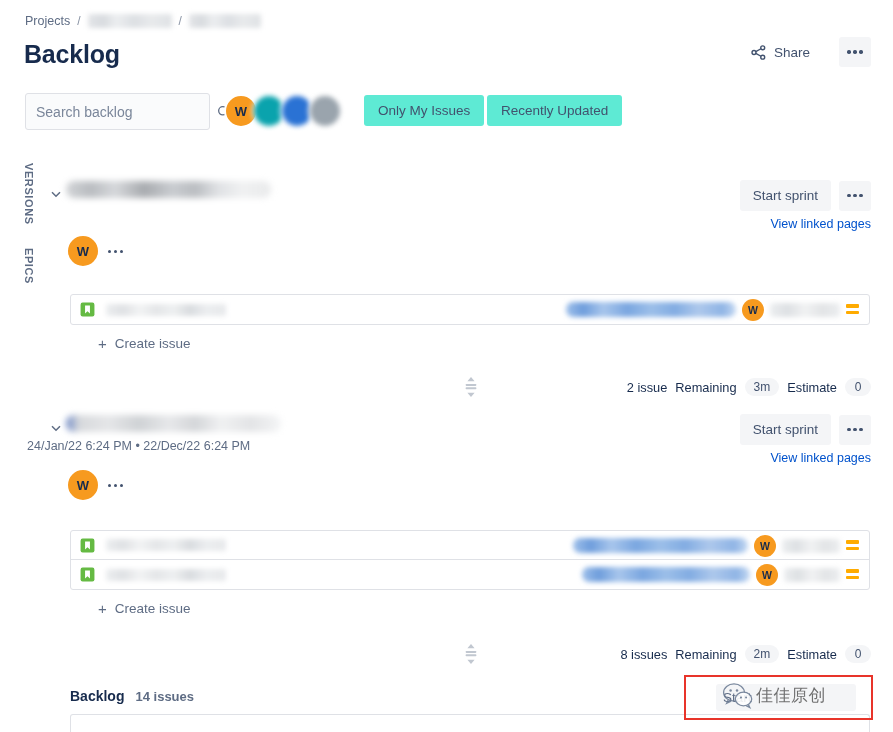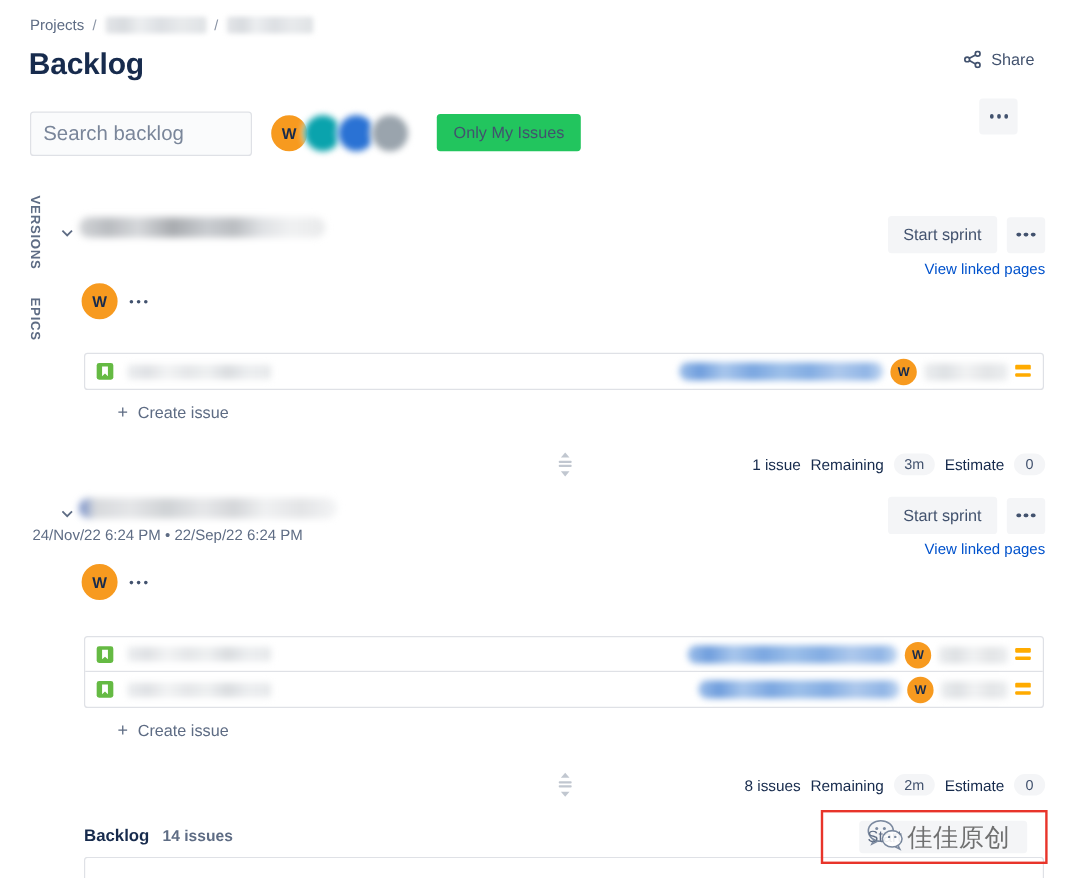--- a/index.html
+++ b/index.html
@@ -29,21 +29,21 @@
   
   .page-title {
     position: absolute; left: 24px; top: 40px;
     font-size: 25px; font-weight: bold; color: #172b4d;
     letter-spacing: -0.2px;
   }
 
   
   .share-row {
     position: absolute; right: 22px; top: 37px;
-    display: flex; align-items: center; gap: 20px; flex-direction: column;
+    display: flex; align-items: center; gap: 20px;
   }
   .share-btn {
     display: flex; align-items: center; gap: 8px;
     padding: 5px 9px; border-radius: 3px;
     color: #42526e; font-size: 13.5px; cursor: pointer;
   }
   .icon-btn-sq {
     width: 32px; height: 30px; border-radius: 3px;
     background: #f4f5f7;
     display: flex; align-items: center; justify-content: center;
@@ -65,42 +65,42 @@
     position: absolute; left: 25px; top: 93px;
     width: 185px; height: 37px;
     border: 1px solid #dfe1e6; border-radius: 3px;
     background: #fafbfc;
     display: flex; align-items: center;
     padding: 0 10px;
   }
   .search-box input {
     flex: 1; border: none; outline: none; background: transparent;
     font-family: "Liberation Sans", sans-serif;
-    font-size: 17px; color: #172b4d;
+    font-size: 14px; color: #172b4d;
   }
   .search-box input::placeholder { color: #7a869a; }
   .search-ico { width: 14px; height: 14px; flex: none; }
 
   .avatars {
     position: absolute; left: 224px; top: 94px;
     display: flex; align-items: center;
   }
   .av {
     width: 34px; height: 34px; border-radius: 50%;
     display: flex; align-items: center; justify-content: center;
     font-size: 13px; font-weight: bold; color: #172b4d;
     margin-left: -6px; border: 2px solid #ffffff;
     cursor: pointer;
   }
   .av:first-child { margin-left: 0; }
   .av.blurred { filter: blur(2.6px); }
 
   .filter-btn {
     position: absolute; top: 95px;
-    background: #22c55e; border-radius: 3px;
+    background: #5eead4; border-radius: 3px;
     padding: 8px 14px; font-size: 13.5px; color: #42526e;
     cursor: pointer; white-space: nowrap;
   }
   #filter-only-my { left: 364px; }
   #filter-recent  { left: 487px; }
 
   
   .side-label {
     position: absolute; left: 23px;
     font-size: 11px; font-weight: bold; color: #5e6c84;
@@ -253,21 +253,21 @@
     background: #f4f5f7; border-radius: 3px;
     display: flex; align-items: center; padding-left: 7px;
     font-size: 13.5px; color: #5e6c84;
   }
   .wm-logo {
     position: absolute; left: 722px; top: 682px;
     width: 32px; height: 28px; opacity: 0.88;
   }
   .wm-text {
     position: absolute; left: 756px; top: 684px;
-    font-size: 21px; color: #3d3d3d; opacity: 0.72;
+    font-size: 17px; color: #3d3d3d; opacity: 0.72;
     font-family: Liberation Serif, serif;
     letter-spacing: 0.5px;
   }
 </style>
 </head>
 <body>
 
 <div class="page">
 
   <div class="breadcrumb">
@@ -312,20 +312,21 @@
   <div class="avatars">
     <div class="av" style="background:#f79a1f">
       <span>W</span>
     </div>
     <div class="av blurred" style="background:#0aa3ad"></div>
     <div class="av blurred" style="background:#2a72d4"></div>
     <div class="av blurred" style="background:#9aa4ad"></div>
   </div>
 
   <div class="filter-btn" id="filter-only-my">Only My Issues</div>
+  <div class="filter-btn" id="filter-recent">Recently Updated</div>
 
   <div class="side-label" id="label-versions">VERSIONS</div>
   <div class="side-label" id="label-epics">EPICS</div>
 
   <div class="sprint" style="top:180px">
     <div class="sprint-head">
       <svg class="chevron" viewBox="0 0 12 12">
         <path d="M2 4.2 L6 8.2 L10 4.2" fill="none" stroke="#5e6c84" stroke-width="1.5"></path>
       </svg>
       <div class="sprint-name n1"></div>
@@ -382,36 +383,36 @@
     </div>
 
     <div class="sprint-footer" style="top:196px">
       <svg class="resize-handle" viewBox="0 0 18 22">
         <path d="M9 1 L12.6 5.2 H5.4 z" fill="#c1c7d0"></path>
         <rect x="3.6" y="8" width="10.8" height="1.9" rx="0.8" fill="#c1c7d0"></rect>
         <rect x="3.6" y="11.3" width="10.8" height="1.9" rx="0.8" fill="#c1c7d0"></rect>
         <path d="M9 21 L12.6 16.8 H5.4 z" fill="#c1c7d0"></path>
       </svg>
       <div class="footer-stats">
-        <span>1 issue</span>
+        <span>2 issue</span>
         <span>Remaining</span>
         <span class="pill">3m</span>
         <span>Estimate</span>
         <span class="pill">0</span>
       </div>
     </div>
   </div>
 
   <div class="sprint" style="top:414px">
     <div class="sprint-head">
       <svg class="chevron" viewBox="0 0 12 12">
         <path d="M2 4.2 L6 8.2 L10 4.2" fill="none" stroke="#5e6c84" stroke-width="1.5"></path>
       </svg>
       <div class="sprint-name n2"></div>
-      <div class="sprint-dates">24/Nov/22 6:24 PM  •  22/Sep/22 6:24 PM</div>
+      <div class="sprint-dates">24/Jan/22 6:24 PM  •  22/Dec/22 6:24 PM</div>
       <div class="sprint-actions">
         <div class="start-sprint">Start sprint</div>
         <div class="icon-btn-sq">
           <span class="dots">
               <i></i>
               <i></i>
               <i></i>
             </span>
         </div>
       </div>

